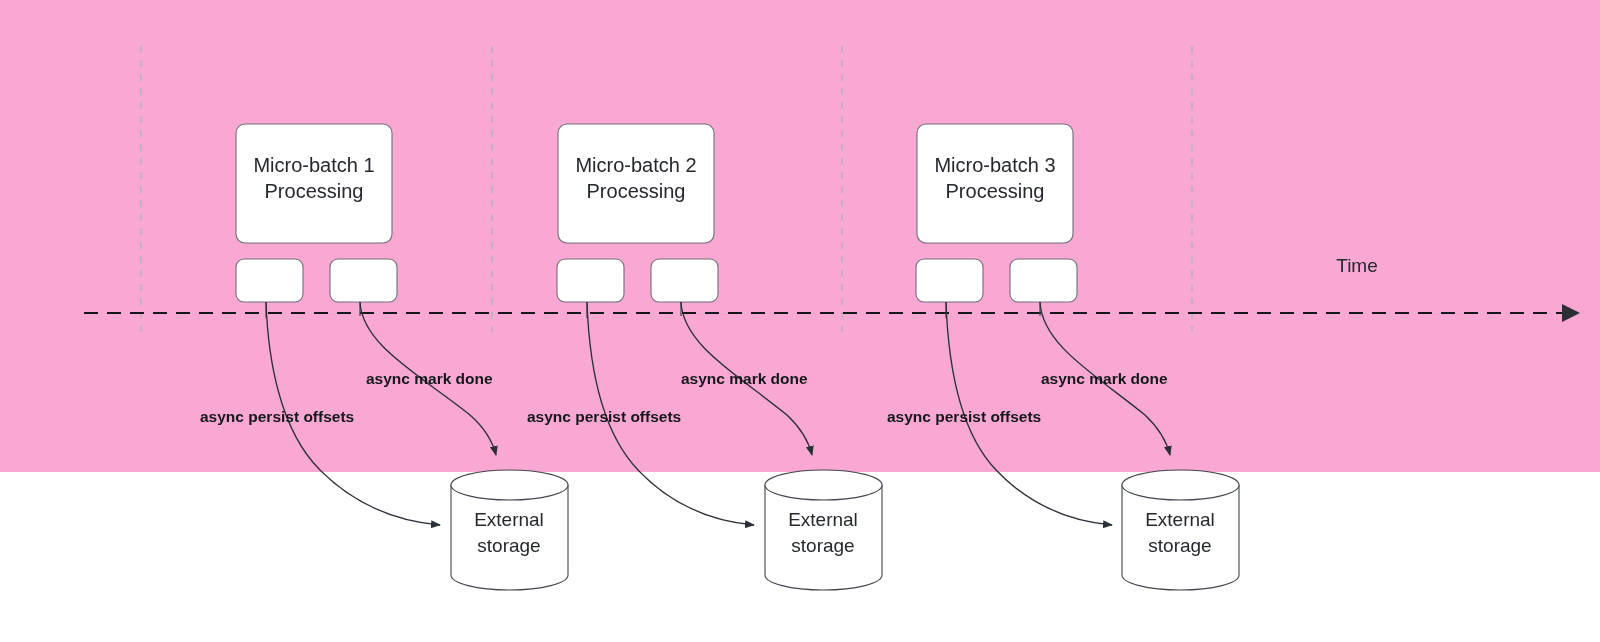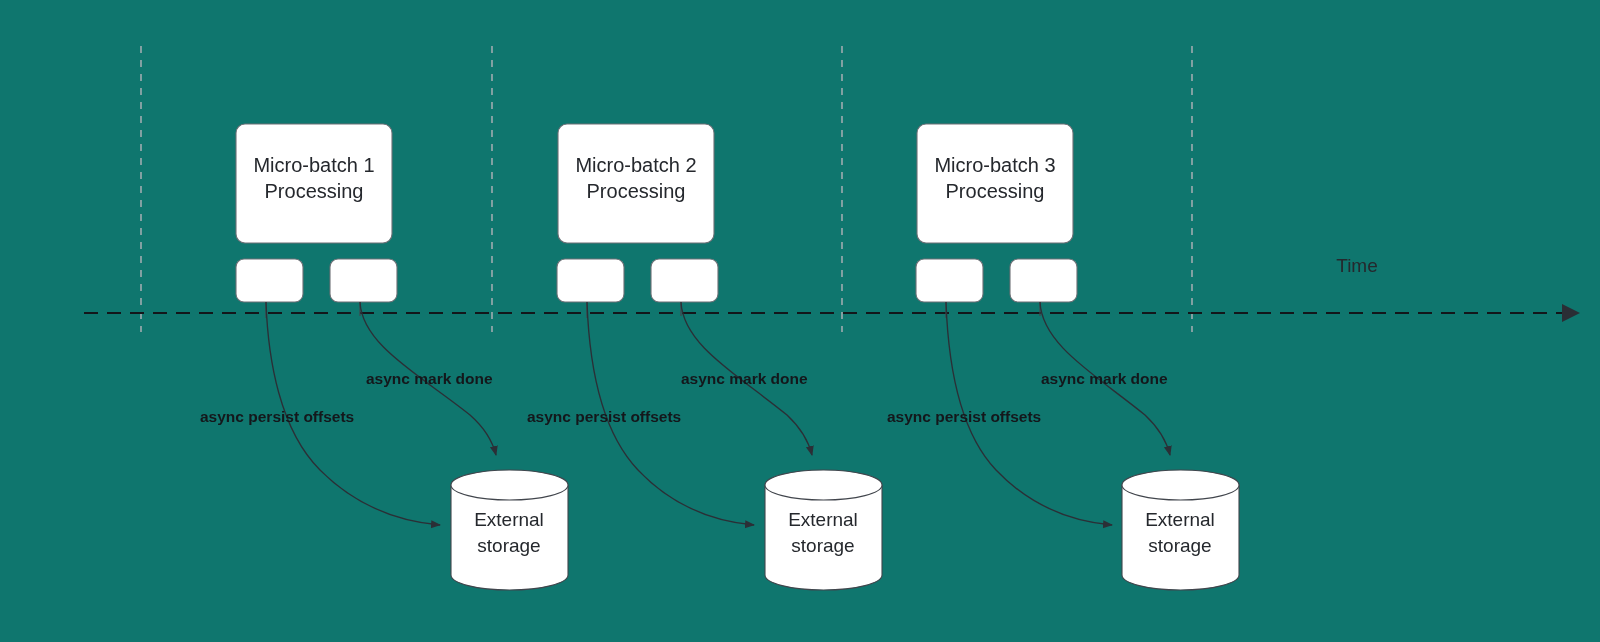--- a/index.html
+++ b/index.html
@@ -9,22 +9,22 @@
   }
   body {
     width: 1600px;
     height: 642px;
     overflow: hidden;
     font-family: "Liberation Sans", sans-serif;
   }
   #diagram-root {
     position: relative;
     width: 1600px;
-    height: 642px;
-    background: #0f766e;
+    height: 472px;
+    background: #f9a8d4;
   }
   svg.canvas {
     position: absolute;
     top: 0;
     left: 0;
     width: 1600px;
     height: 642px;
   }
   .node-box {
     fill: #ffffff;

